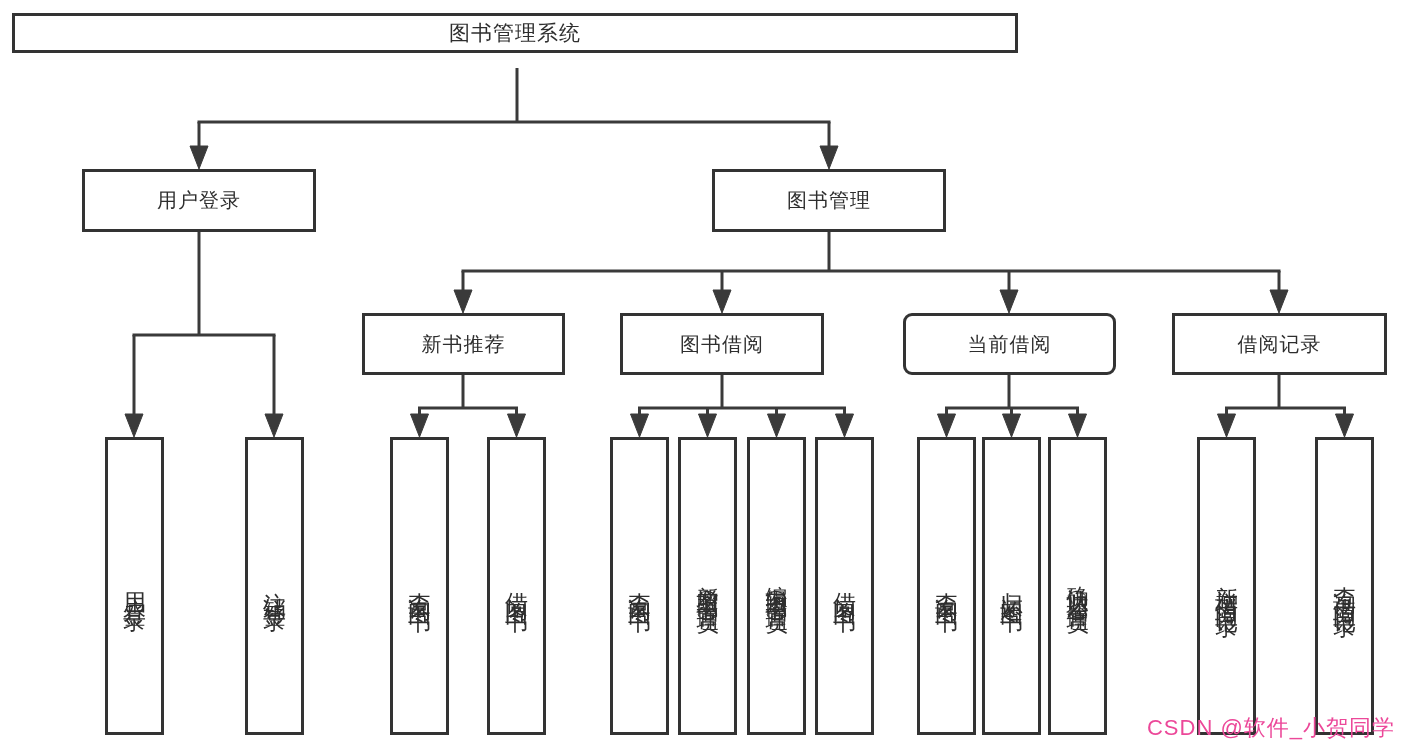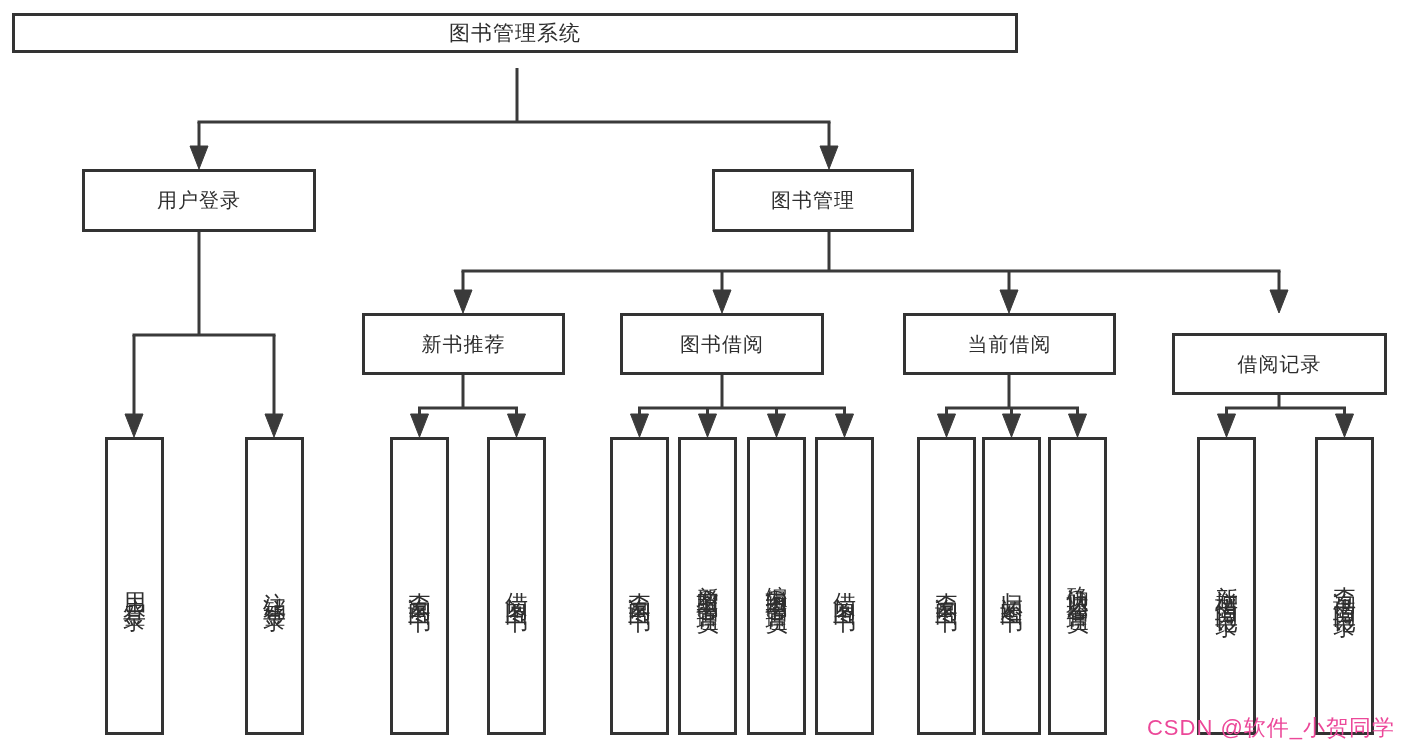--- a/index.html
+++ b/index.html
@@ -119,26 +119,26 @@
         <polygon points="1217.5,414 1235.5,414 1226.5,437" stroke-width="1"></polygon>
         <line x1="1344.5" y1="408" x2="1344.5" y2="418"></line>
         <polygon points="1335.5,414 1353.5,414 1344.5,437" stroke-width="1"></polygon>
       </g>
     </g>
   </svg>
 
   <div class="node h-node root-node" style="left:12px; top:13px; width:1006px; height:40px;">图书管理系统</div>
 
   <div class="node h-node" style="left:82px; top:169px; width:234px; height:63px;">用户登录</div>
-  <div class="node h-node" style="left:712px; top:169px; width:202px; height:63px;">图书管理</div>
+  <div class="node h-node" style="left:712px; top:169px; width:234px; height:63px;">图书管理</div>
 
   <div class="node h-node" style="left:362px; top:313px; width:203px; height:62px;">新书推荐</div>
   <div class="node h-node" style="left:620px; top:313px; width:204px; height:62px;">图书借阅</div>
-  <div class="node h-node" style="left:903px; top:313px; width:213px; height:62px;">当前借阅</div>
-  <div class="node h-node" style="left:1172px; top:313px; width:215px; height:62px;margin-top:20px;">借阅记录</div>
+  <div class="node h-node" style="left:903px; top:313px; width:213px; height:62px;border-radius:9px;">当前借阅</div>
+  <div class="node h-node" style="left:1172px; top:313px; width:215px; height:62px;">借阅记录</div>
 
   <div class="node leaf" style="left:105px; top:437px; width:59px; height:298px;">用户登录</div>
   <div class="node leaf" style="left:245px; top:437px; width:59px; height:298px;">注销登录</div>
 
   <div class="node leaf" style="left:390px; top:437px; width:59px; height:298px;">查询图书</div>
   <div class="node leaf" style="left:487px; top:437px; width:59px; height:298px;">借阅图书</div>
 
   <div class="node leaf" style="left:610px; top:437px; width:59px; height:298px;">查询图书</div>
   <div class="node leaf long" style="left:678px; top:437px; width:59px; height:298px;">新增图书（管理员）</div>
   <div class="node leaf long" style="left:747px; top:437px; width:59px; height:298px;">编辑图书（管理员）</div>

